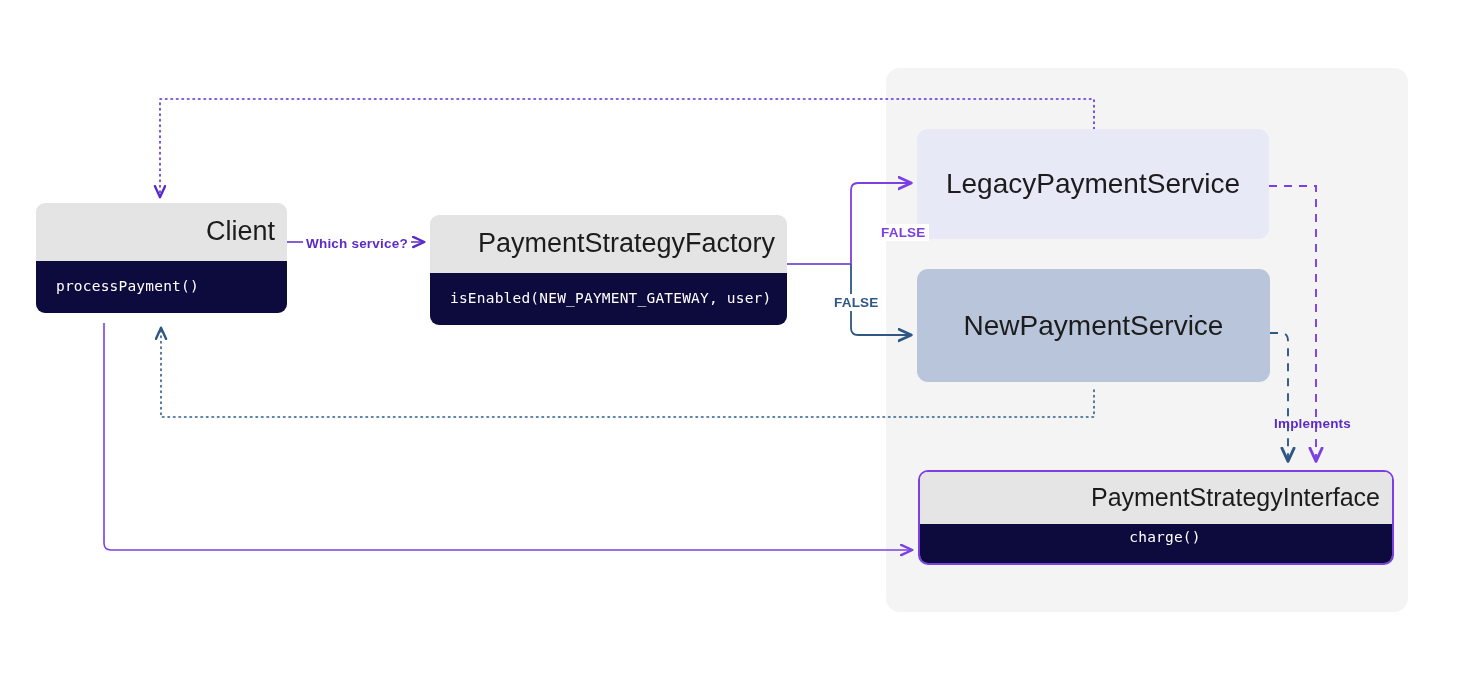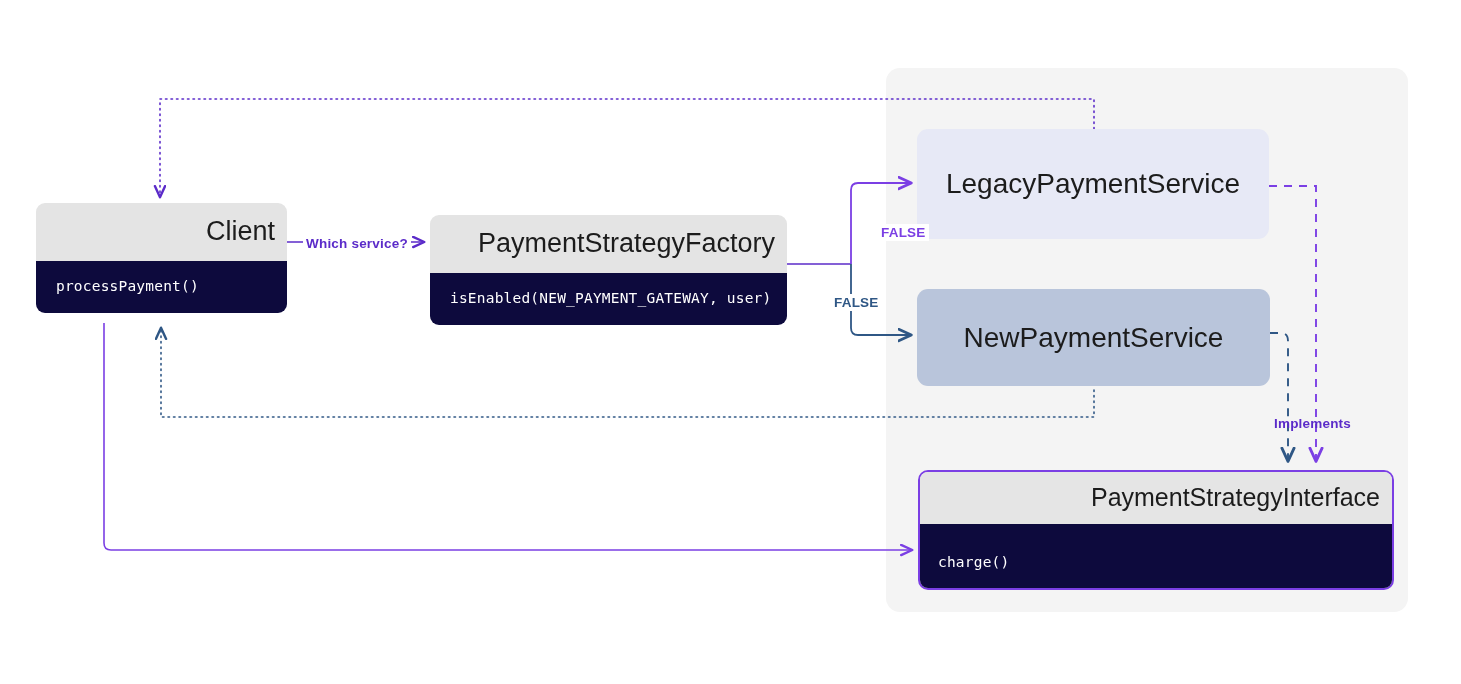--- a/index.html
+++ b/index.html
@@ -86,21 +86,22 @@
     width: 476px;
     border: 2px solid #7b3fe4;
     border-radius: 10px;
   }
   #node-interface .cb-head {
     background: #e5e5e5;
     font-size: 25px;
     padding: 13px 12px 14px 12px;
   }
   #node-interface .cb-body {
-    padding: 31px 0 18px 18px;
+    padding: 6px 0 18px 18px;
+    text-align: center;
   }
 
   
   .servicebox {
     position: absolute;
     border-radius: 11px;
     display: flex;
     align-items: center;
     justify-content: center;
     font-size: 28px;
@@ -110,23 +111,23 @@
   }
   #node-legacy {
     left: 917px;
     top: 129px;
     width: 352px;
     height: 110px;
     background: #e7e9f6;
   }
   #node-new {
     left: 917px;
-    top: 289px;
+    top: 269px;
     width: 353px;
-    height: 97px;
+    height: 113px;
     background: #b9c5db;
   }
 
   
   .edgelabel {
     position: absolute;
     font-size: 13.5px;
     font-weight: bold;
     letter-spacing: 0.2px;
     white-space: nowrap;

